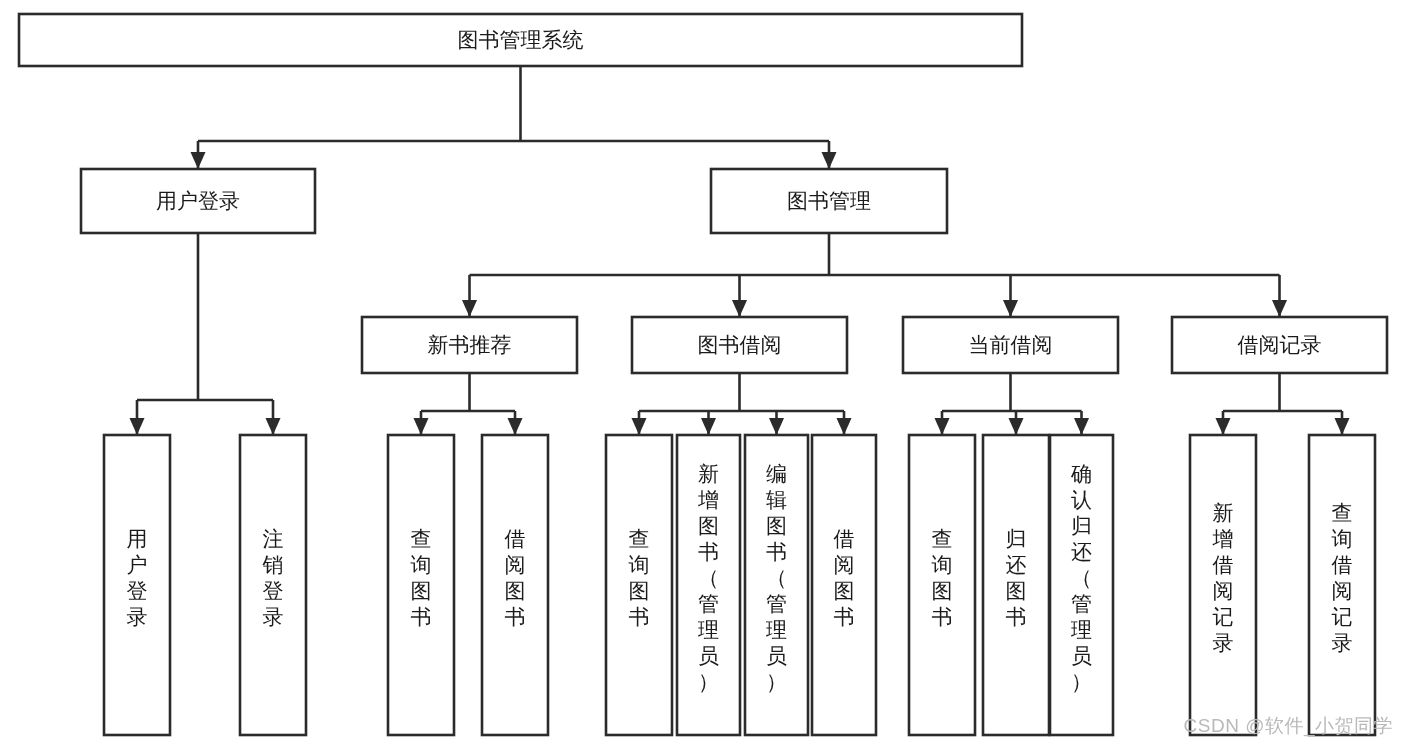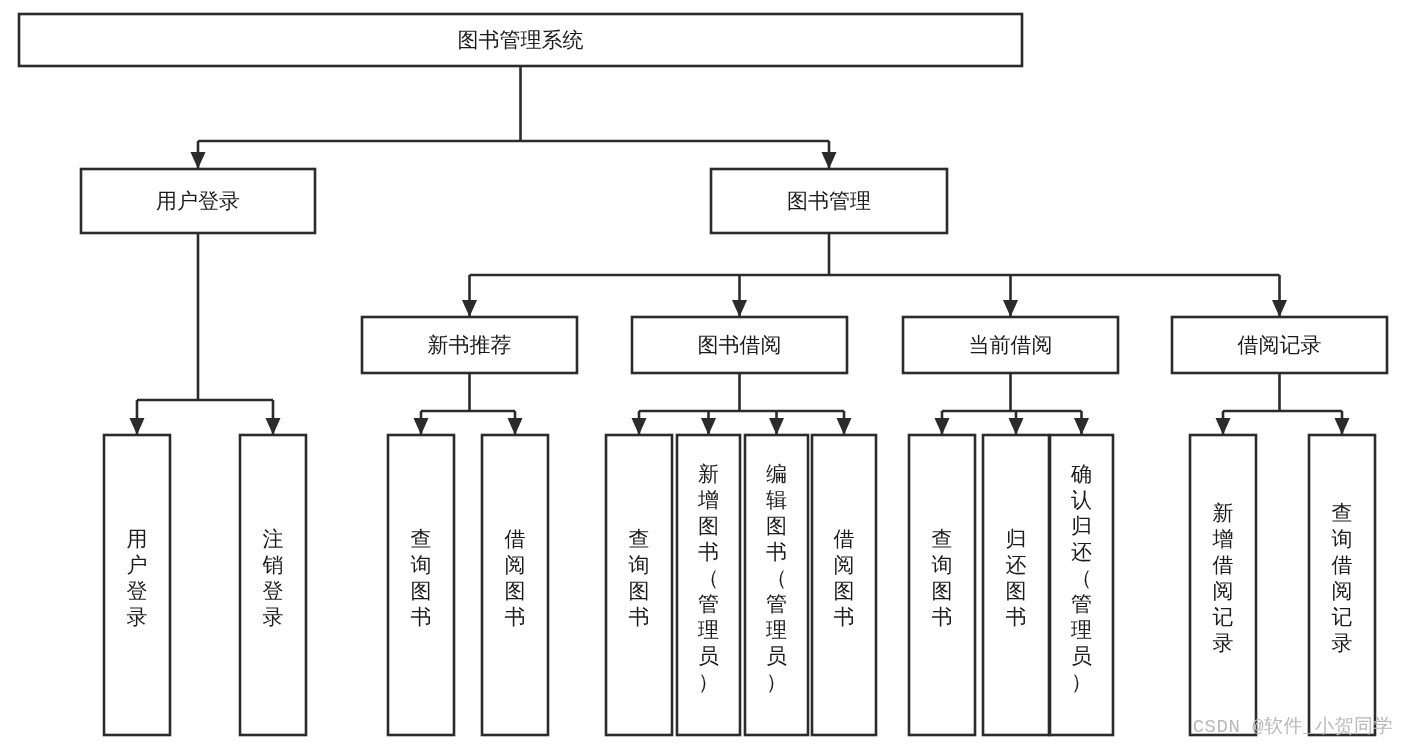--- a/index.html
+++ b/index.html
@@ -52,21 +52,21 @@
   .node-label-v {
     font-family: "Liberation Sans", "DejaVu Sans", sans-serif;
     font-size: 21px;
     fill: #1b1b1b;
     text-anchor: middle;
   }
   .watermark {
     position: absolute;
     right: 12px;
     bottom: 8px;
-    font-family: Liberation Mono, monospace;
+    font-family: Liberation Sans, sans-serif;
     font-size: 19px;
     color: #b9b9b9;
     white-space: nowrap;
     letter-spacing: 0.5px;
     pointer-events: none;
   }
 </style>
 </head>
 <body>
 

